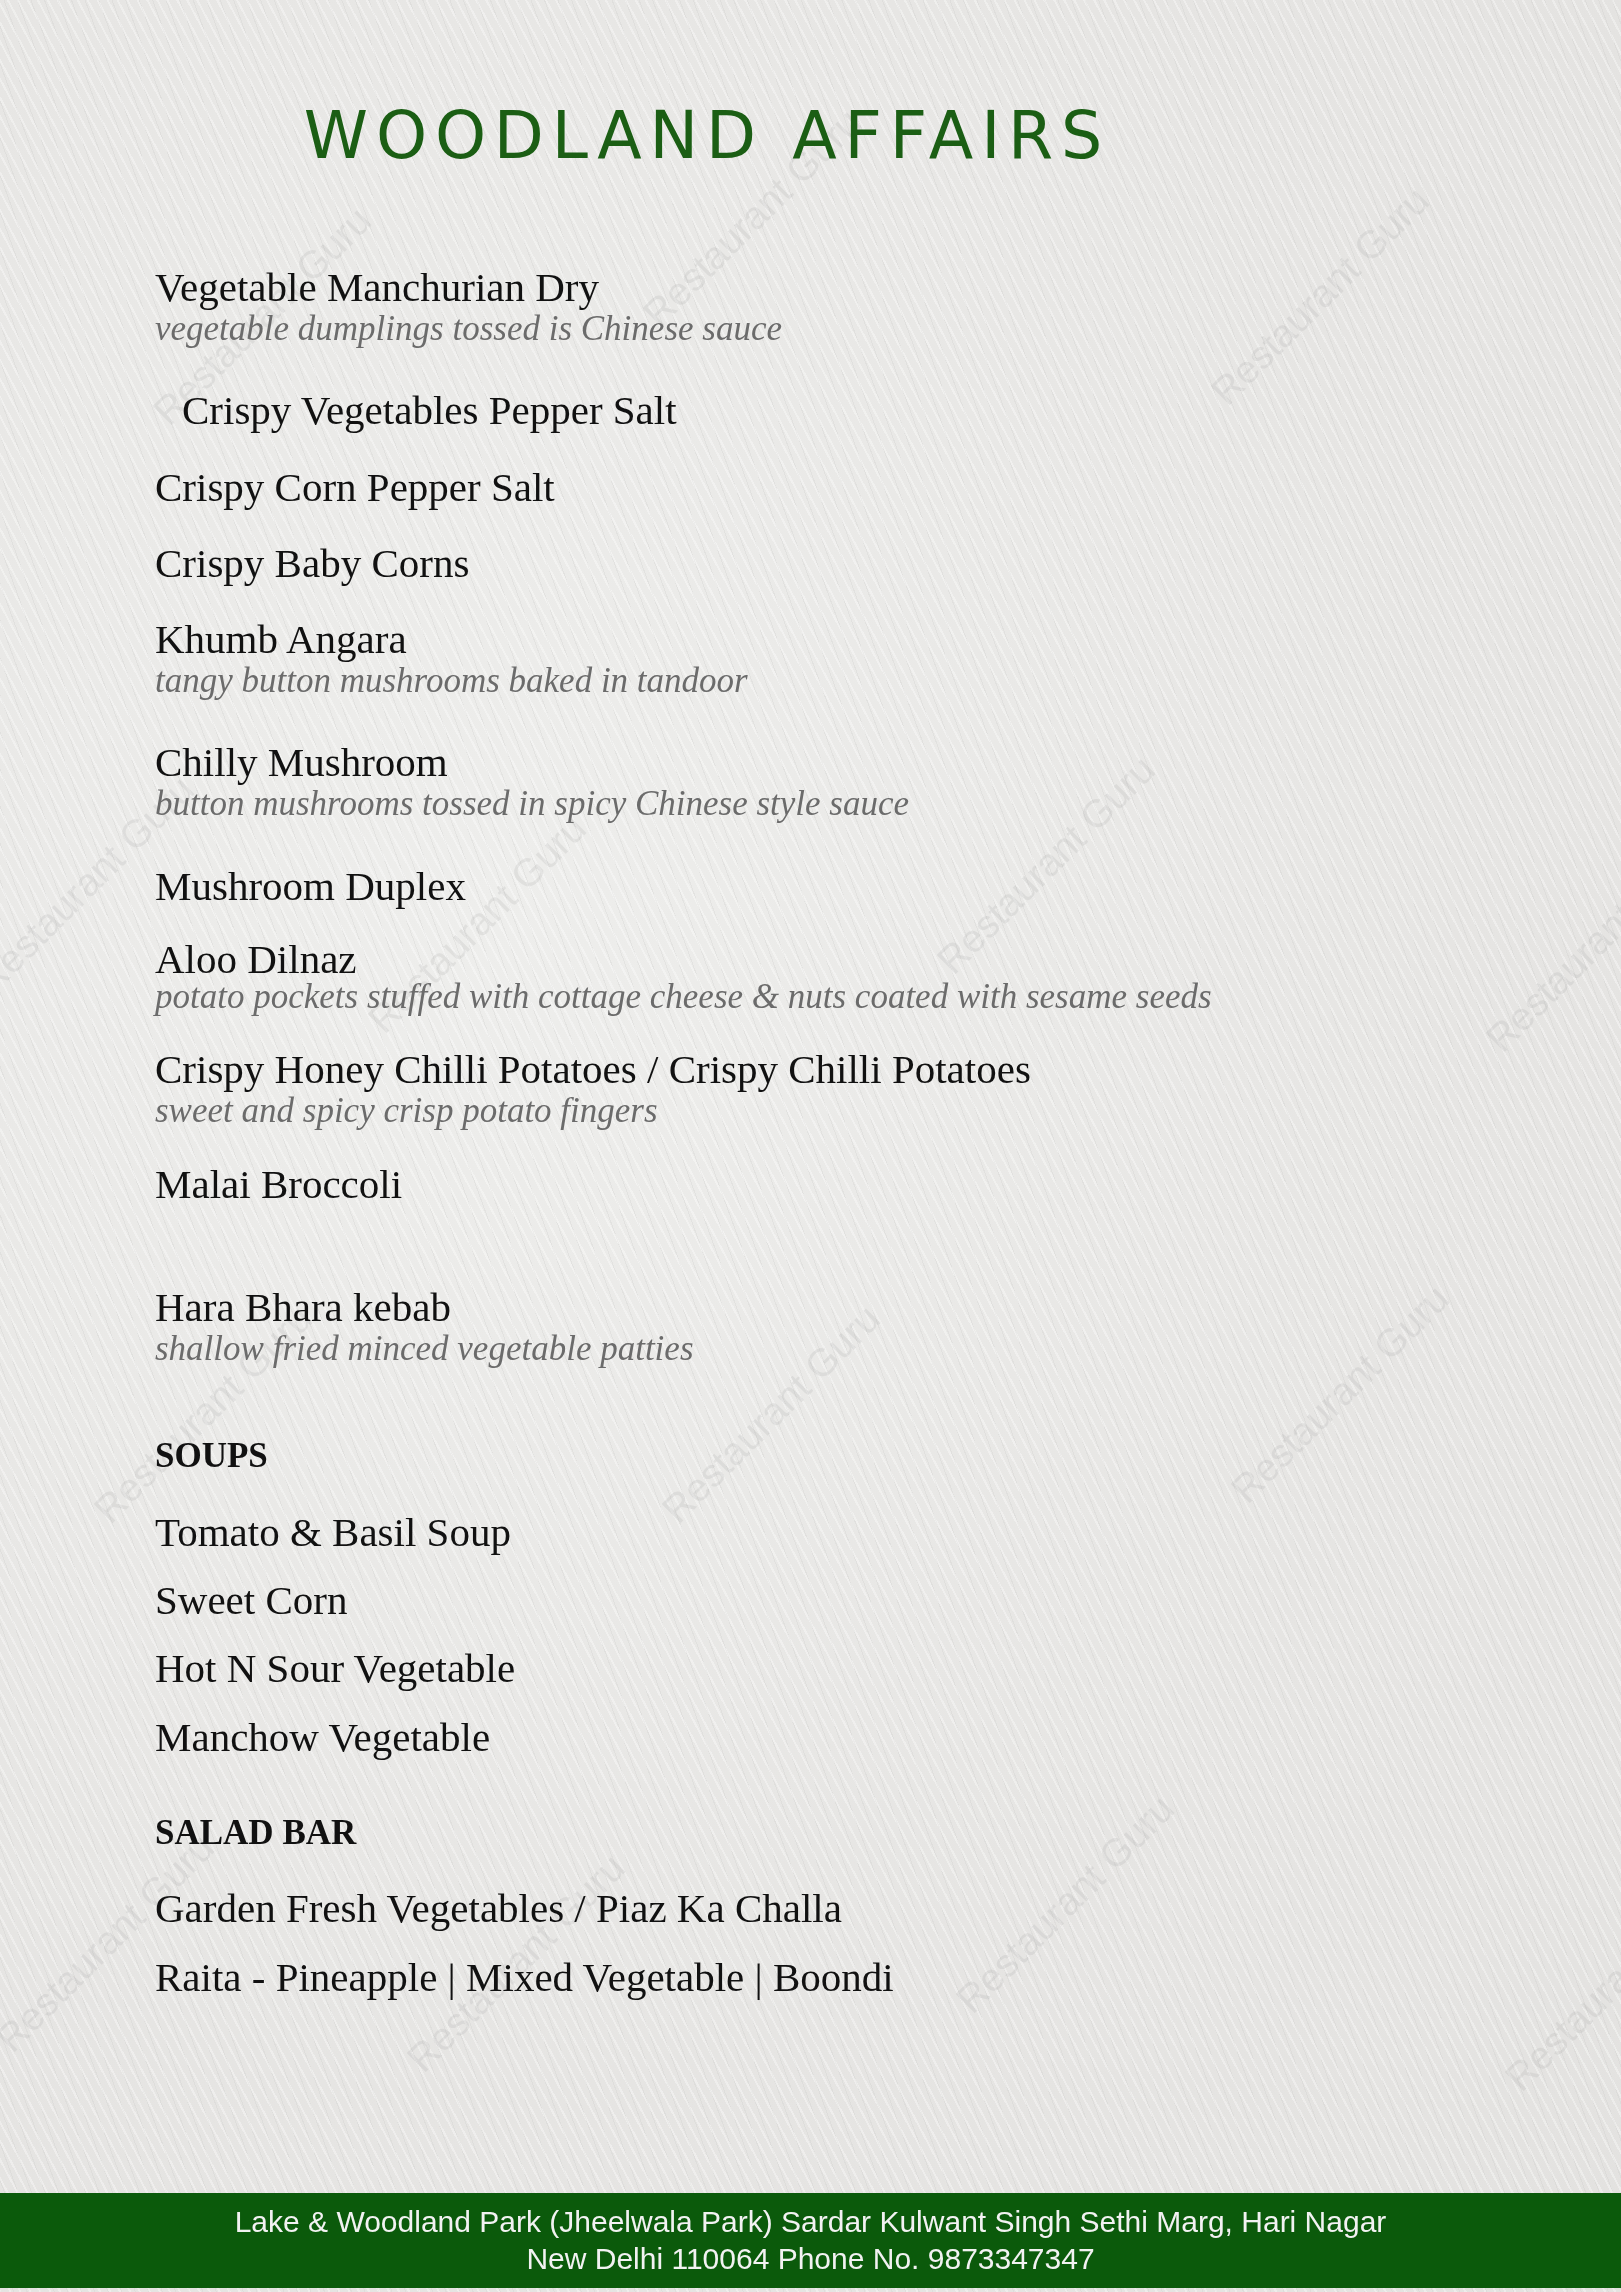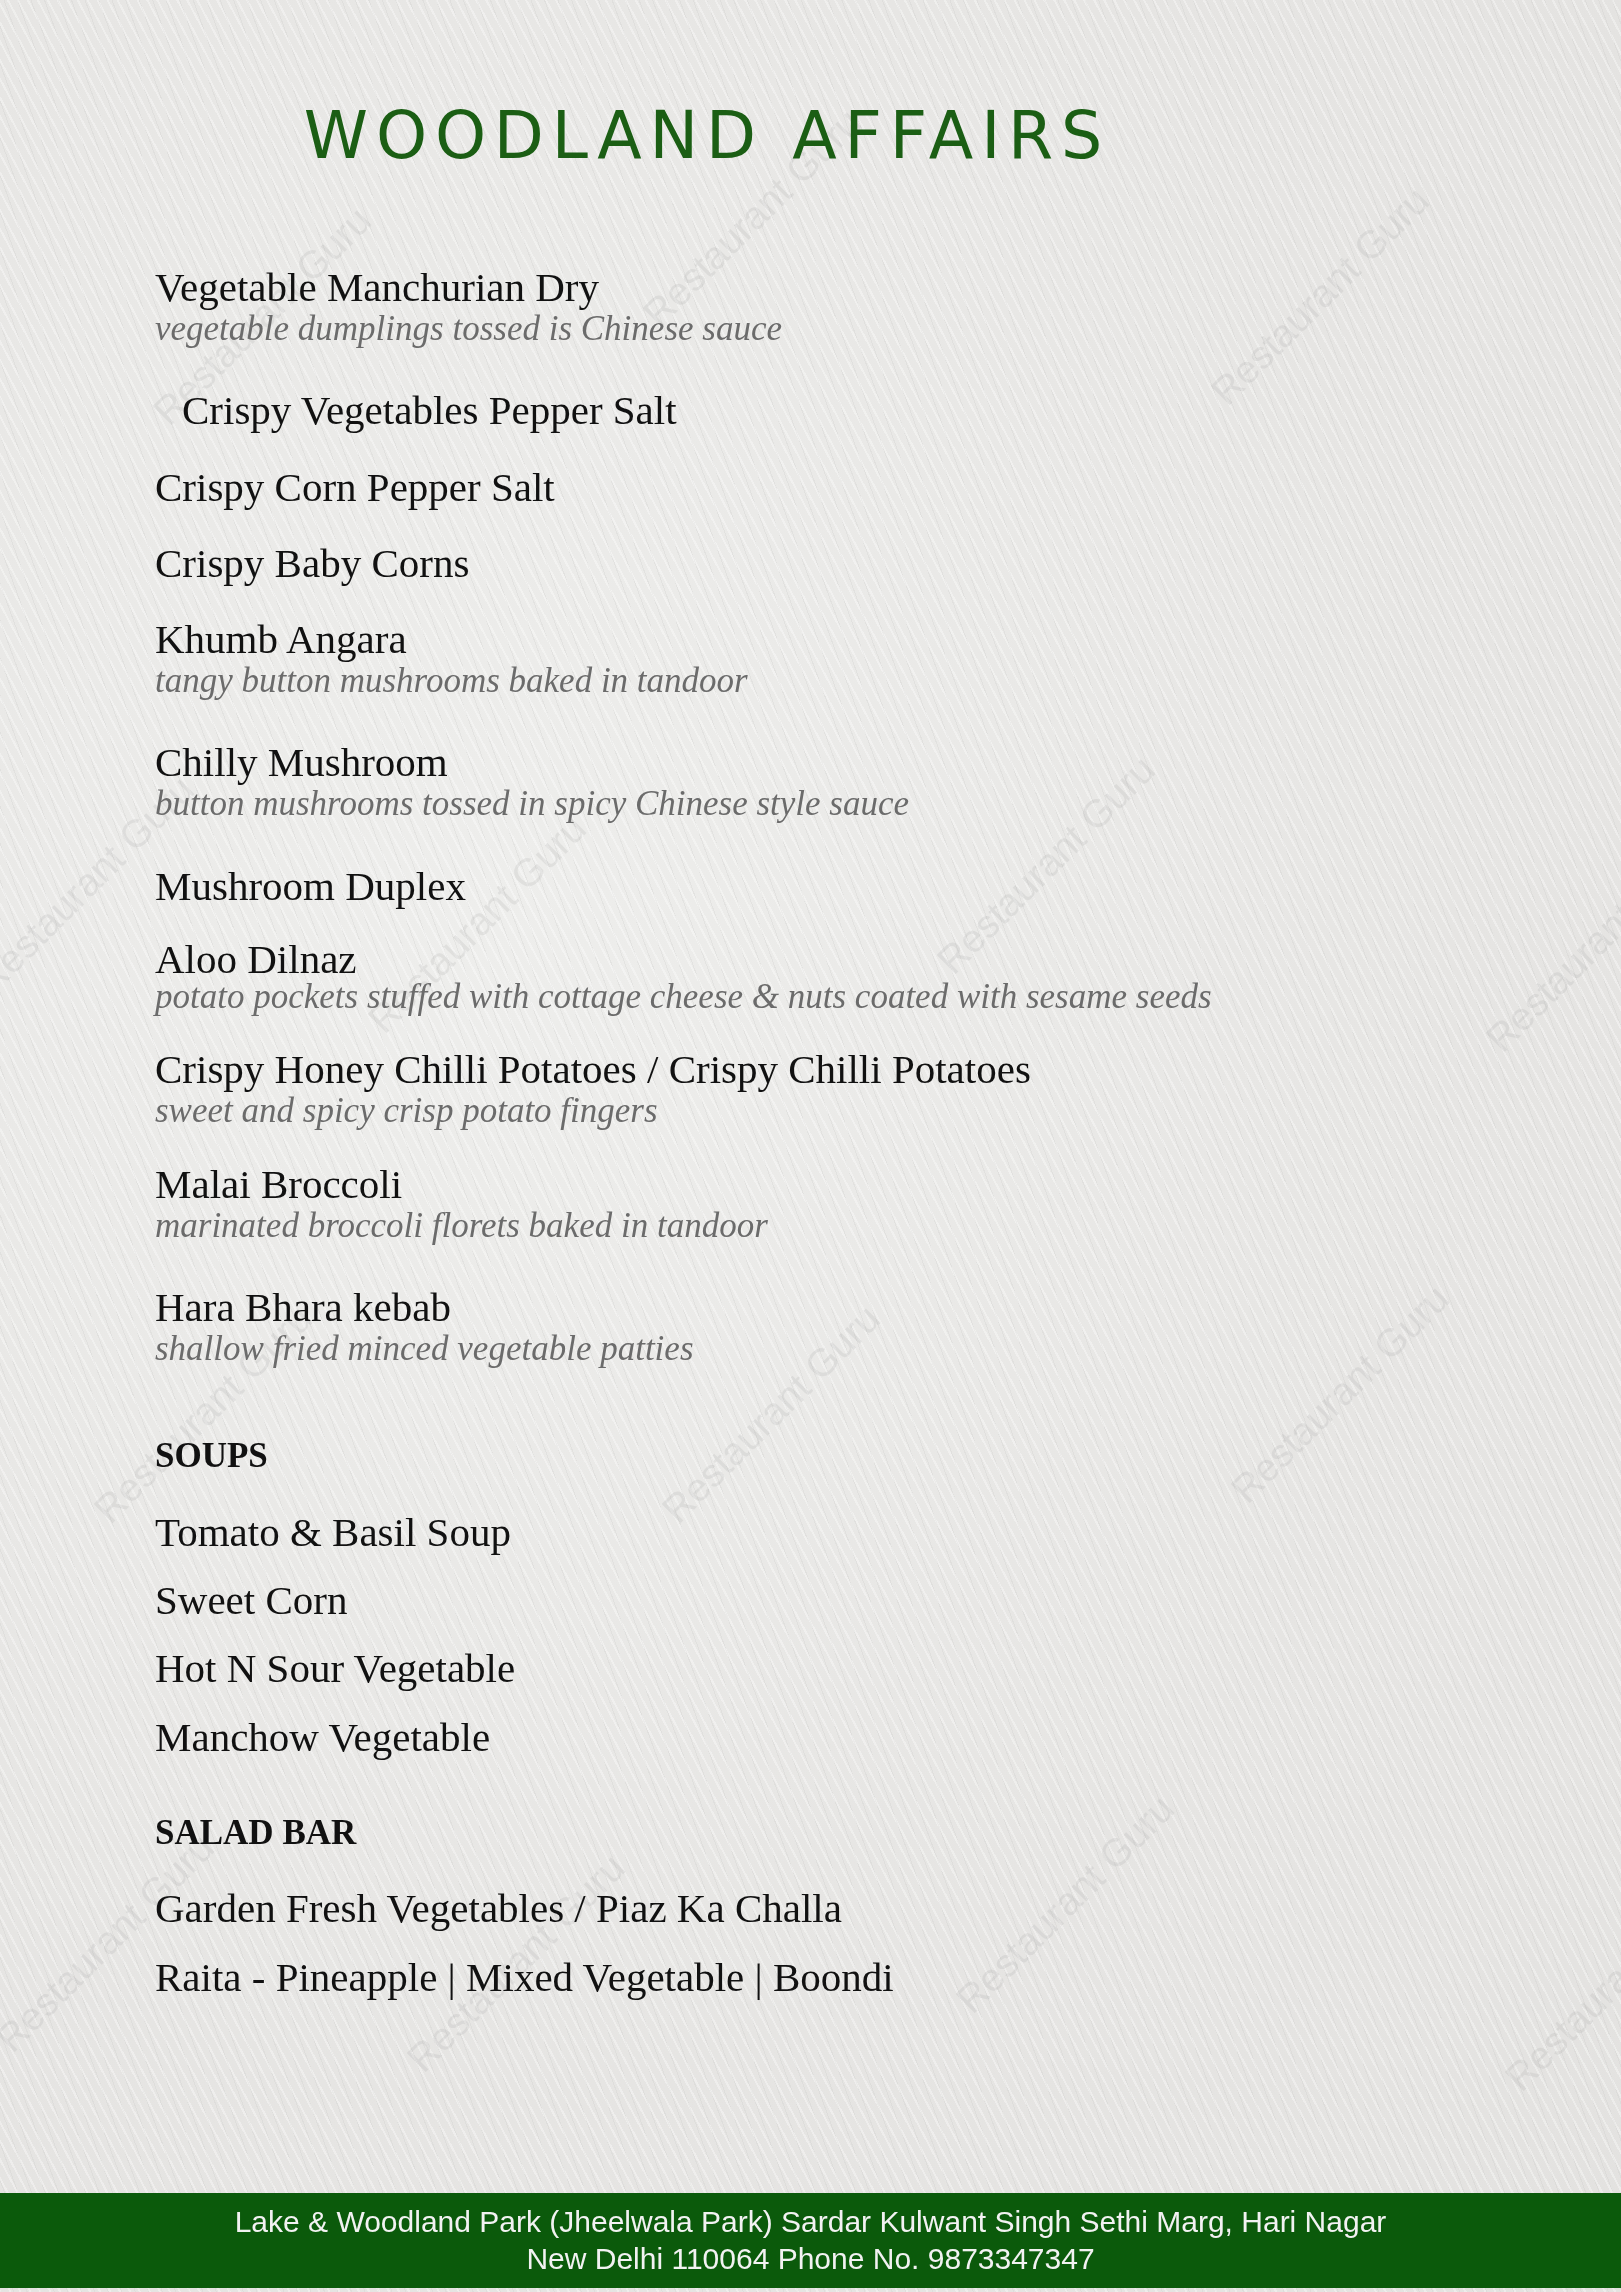--- a/index.html
+++ b/index.html
@@ -126,21 +126,20 @@
   <div class="block" style="top:674px;">
     <div class="item-name" style="line-height:37px;">Aloo Dilnaz</div>
     <div class="item-desc" style="line-height:37px;">potato pockets stuffed with cottage cheese &amp; nuts coated with sesame seeds</div>
   </div>
   <div class="block" style="top:782px;">
     <div class="item-name">Crispy Honey Chilli Potatoes / Crispy Chilli Potatoes</div>
     <div class="item-desc">sweet and spicy crisp potato fingers</div>
   </div>
   <div class="block" style="top:897px;">
     <div class="item-name">Malai Broccoli</div>
-    <div class="item-desc">marinated broccoli florets baked in tandoor</div>
   </div>
   <div class="block" style="top:1020px;">
     <div class="item-name">Hara Bhara kebab</div>
     <div class="item-desc">shallow fried minced vegetable patties</div>
   </div>
 
   <div class="block section-title" style="top:1168px;">SOUPS</div>
   <div class="block item-name" style="top:1245px;">Tomato &amp; Basil Soup</div>
   <div class="block item-name" style="top:1313px;">Sweet Corn</div>
   <div class="block item-name" style="top:1381px;">Hot N Sour Vegetable</div>

